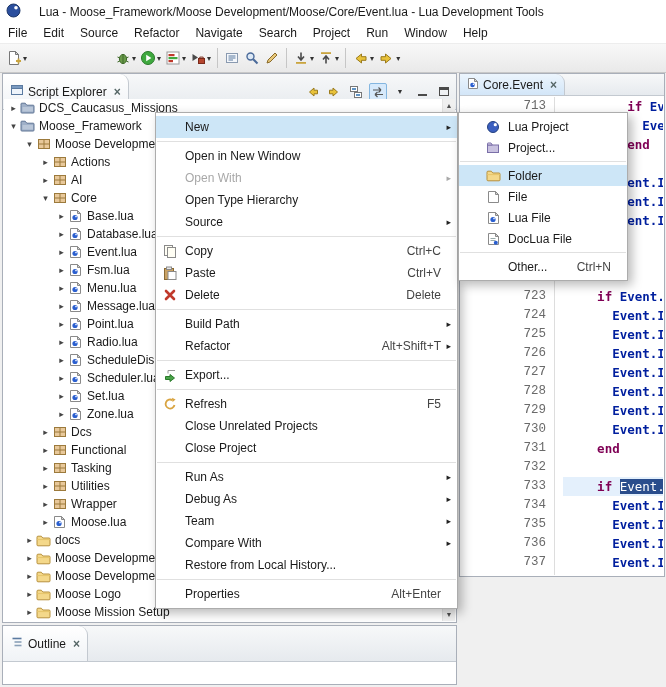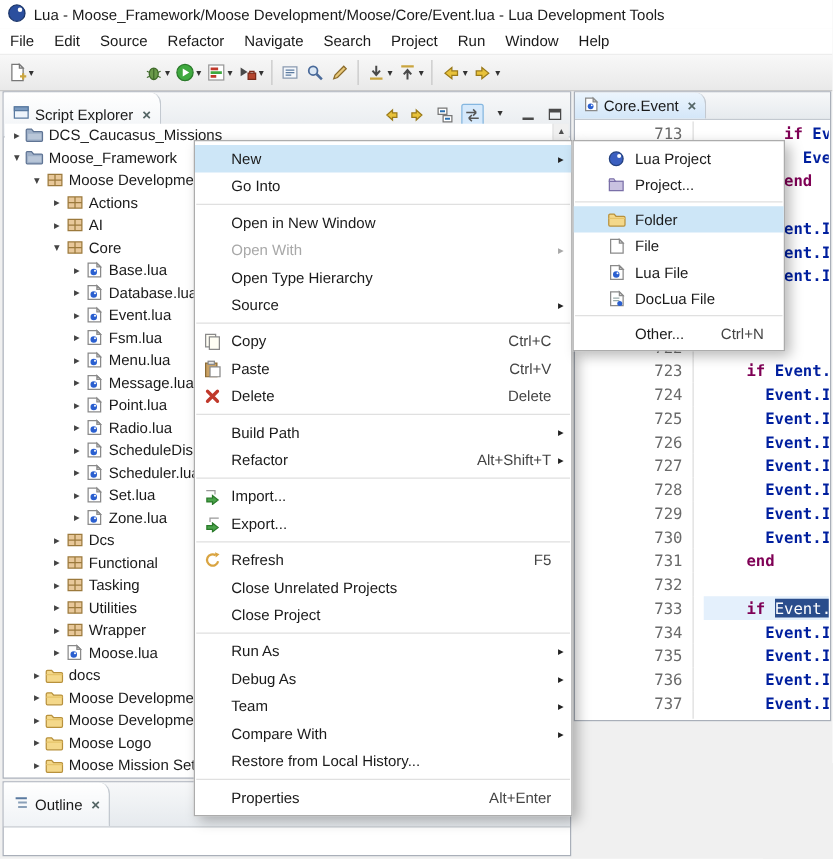--- a/index.html
+++ b/index.html
@@ -1,20 +1,20 @@
 <!DOCTYPE html>
 <html><head>
 <meta charset="utf-8">
 <style>
   *{box-sizing:border-box;margin:0;padding:0;}
   html,body{width:666px;height:687px;overflow:hidden;}
   body{background:#f0f0f0;font-family:"Liberation Sans",sans-serif;font-size:12px;color:#1a1a1a;}
   #app{position:relative;width:666px;height:687px;}
 
-  .titlebar{height:23px;background:#fff;display:flex;align-items:center;gap:6px;padding:0 6px;}
+  .titlebar{height:23px;background:#fff;display:flex;align-items:center;gap:18px;padding:0 6px;}
   .menubar{height:21px;background:#fff;display:flex;align-items:center;border-bottom:1px solid #ededed;}
   .menu-item{padding:3px 8px;}
   .toolbar{height:29px;background:linear-gradient(#f8f8f8,#e9e9e9);border-bottom:1px solid #c8c8c8;display:flex;align-items:center;padding:0 4px;}
   .tb-btn{height:24px;display:flex;align-items:center;padding:0 2px;border-radius:2px;}
   .tb-ic svg{display:block;}
   .tb-caret{font-size:8px;color:#333;margin-left:1px;}
   .tb-sep{width:1px;height:20px;background:#c6c6c6;margin:0 4px;}
   .tb-gap{width:84px;}
 
   .panel{position:absolute;background:#fff;border:1px solid #a9afb9;}
@@ -41,21 +41,21 @@
   .vs-thumb{position:absolute;left:1px;width:10px;background:#cdcdcd;}
 
   .outline-panel{left:2px;top:625px;width:455px;height:60px;}
 
   .editor-panel{left:459px;top:73px;width:206px;height:504px;}
   .editor-panel .phead{height:22px;}
   .editor-panel .tab{background:linear-gradient(#ecf5fd,#d3e6f8);}
   .ed-body{position:absolute;left:1px;right:1px;top:23px;bottom:1px;background:#fff;overflow:hidden;font-family:"DejaVu Sans Mono",monospace;font-size:12.5px;}
   .ed-line{height:19px;line-height:19px;display:flex;white-space:pre;}
   .ed-marker{width:14px;flex:none;}
-  .ed-num{width:80px;flex:none;text-align:right;padding-right:8px;color:#6a6a6a;border-right:1px solid #ddd;}
+  .ed-num{width:80px;flex:none;text-align:right;padding-right:8px;color:#6a6a6a;border-right:1px solid #ddd;font-family:Liberation Mono, monospace;}
   .ed-fold{width:8px;flex:none;}
   .ed-code{flex:1;padding-left:4px;color:#000;}
   .ed-line.cur .ed-code{background:#e4f0fc;}
   .kw{color:#7f0055;font-weight:bold;}
   .gv{color:#001f9e;font-weight:bold;}
   .sel{background:#2a4d8c;color:#fff;}
 
   .menu{position:absolute;background:#fff;border:1px solid #acacac;box-shadow:4px 4px 10px rgba(0,0,0,.28);padding:3px 0;z-index:50;}
   #context-menu{left:155px;top:112px;width:303px;}
   #new-submenu{left:458px;top:112px;width:170px;z-index:60;}
@@ -653,24 +653,20 @@
         <div class="ed-line"><span class="ed-marker"></span><span class="ed-num">743</span><span class="ed-fold"></span><span class="ed-code">  <span class="kw">if</span> <span class="gv">Event.target</span> </span></div>
       </div>
   </div>
 
   <div class="menu" id="context-menu">
       <div class="m-item hl">
         <span class="m-ic"></span>
         <span class="m-label">New</span>
         <span class="m-sub">▸</span>
       </div>
-      <div class="m-item">
-        <span class="m-ic"></span>
-        <span class="m-label">Go Into</span>
-      </div>
       <div class="m-sep"></div>
       <div class="m-item">
         <span class="m-ic"></span>
         <span class="m-label">Open in New Window</span>
       </div>
       <div class="m-item disabled">
         <span class="m-ic"></span>
         <span class="m-label">Open With</span>
         <span class="m-sub">▸</span>
       </div>
@@ -720,29 +716,20 @@
         <span class="m-label">Build Path</span>
         <span class="m-sub">▸</span>
       </div>
       <div class="m-item">
         <span class="m-ic"></span>
         <span class="m-label">Refactor</span>
         <span class="m-accel">Alt+Shift+T</span>
         <span class="m-sub">▸</span>
       </div>
       <div class="m-sep"></div>
-      <div class="m-item">
-        <span class="m-ic">
-          <svg width="14" height="14">
-            <path d="M2 2.5 h7 v3" fill="none" stroke="#999"></path>
-            <path d="M2.5 8.5 h4.5 v-2 l4.5 3.5 -4.5 3.5 v-2 h-4.5 z" fill="#4aa34a" stroke="#2a7a2a"></path>
-          </svg>
-        </span>
-        <span class="m-label">Import...</span>
-      </div>
       <div class="m-item">
         <span class="m-ic">
           <svg width="14" height="14">
             <path d="M12 2.5 h-7 v3" fill="none" stroke="#999"></path>
             <path d="M2.5 8.5 h4.5 v-2 l4.5 3.5 -4.5 3.5 v-2 h-4.5 z" fill="#4aa34a" stroke="#2a7a2a"></path>
           </svg>
         </span>
         <span class="m-label">Export...</span>
       </div>
       <div class="m-sep"></div>

